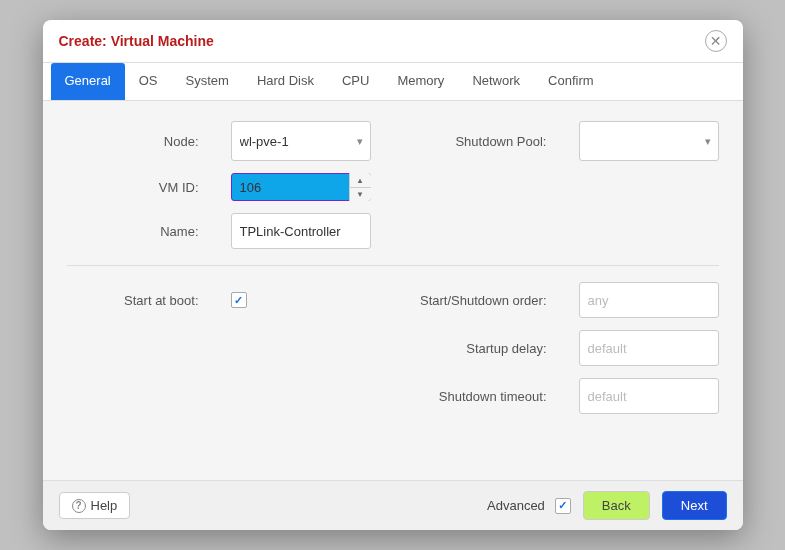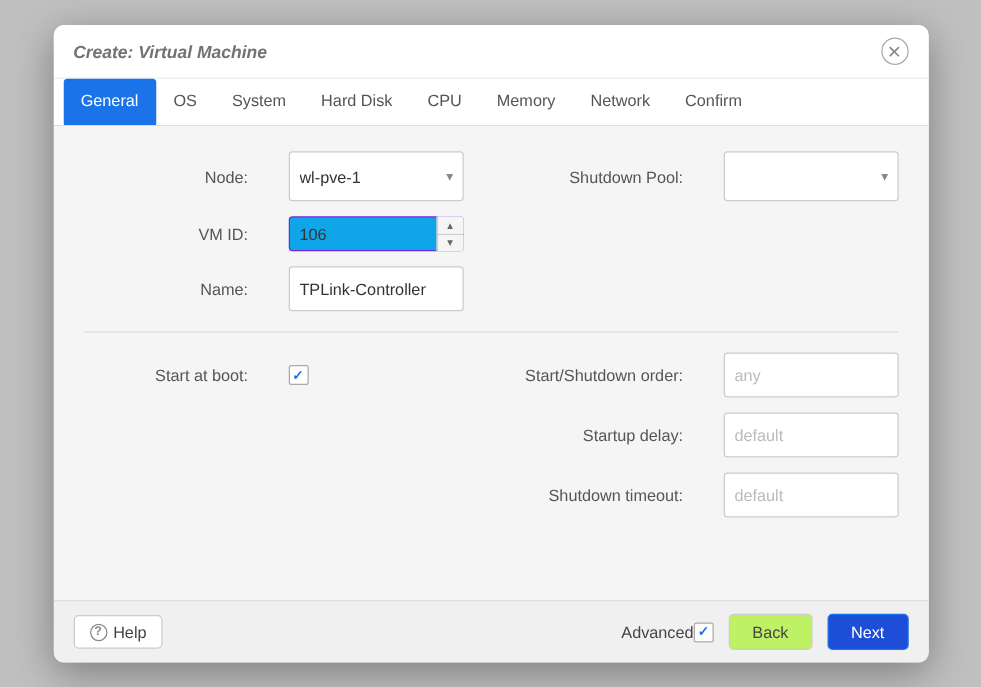--- a/index.html
+++ b/index.html
@@ -29,22 +29,21 @@
       border-bottom: 1px solid #ddd;
       padding: 10px 16px;
       display: flex;
       align-items: center;
       justify-content: space-between;
       border-radius: 8px 8px 0 0;
     }
     .titlebar-title {
       font-size: 14px;
       font-weight: 600;
-      color: #737373;
-      font-style: italic;
+      color: #b91c1c;
     }
     .close-btn {
       width: 22px;
       height: 22px;
       border-radius: 50%;
       border: 1.5px solid #aaa;
       background: none;
       cursor: pointer;
       display: flex;
       align-items: center;
@@ -215,21 +214,21 @@
       background: #fff;
     }
     .footer-right {
       display: flex;
       align-items: center;
       gap: 12px;
     }
     .advanced-wrapper {
       display: flex;
       align-items: center;
-      gap: 0;
+      gap: 10px;
       font-size: 13px;
       color: #444;
     }
     .btn {
       padding: 6px 18px;
       border-radius: 4px;
       font-size: 13px;
       cursor: pointer;
       border: 1px solid #ccc;
     }

